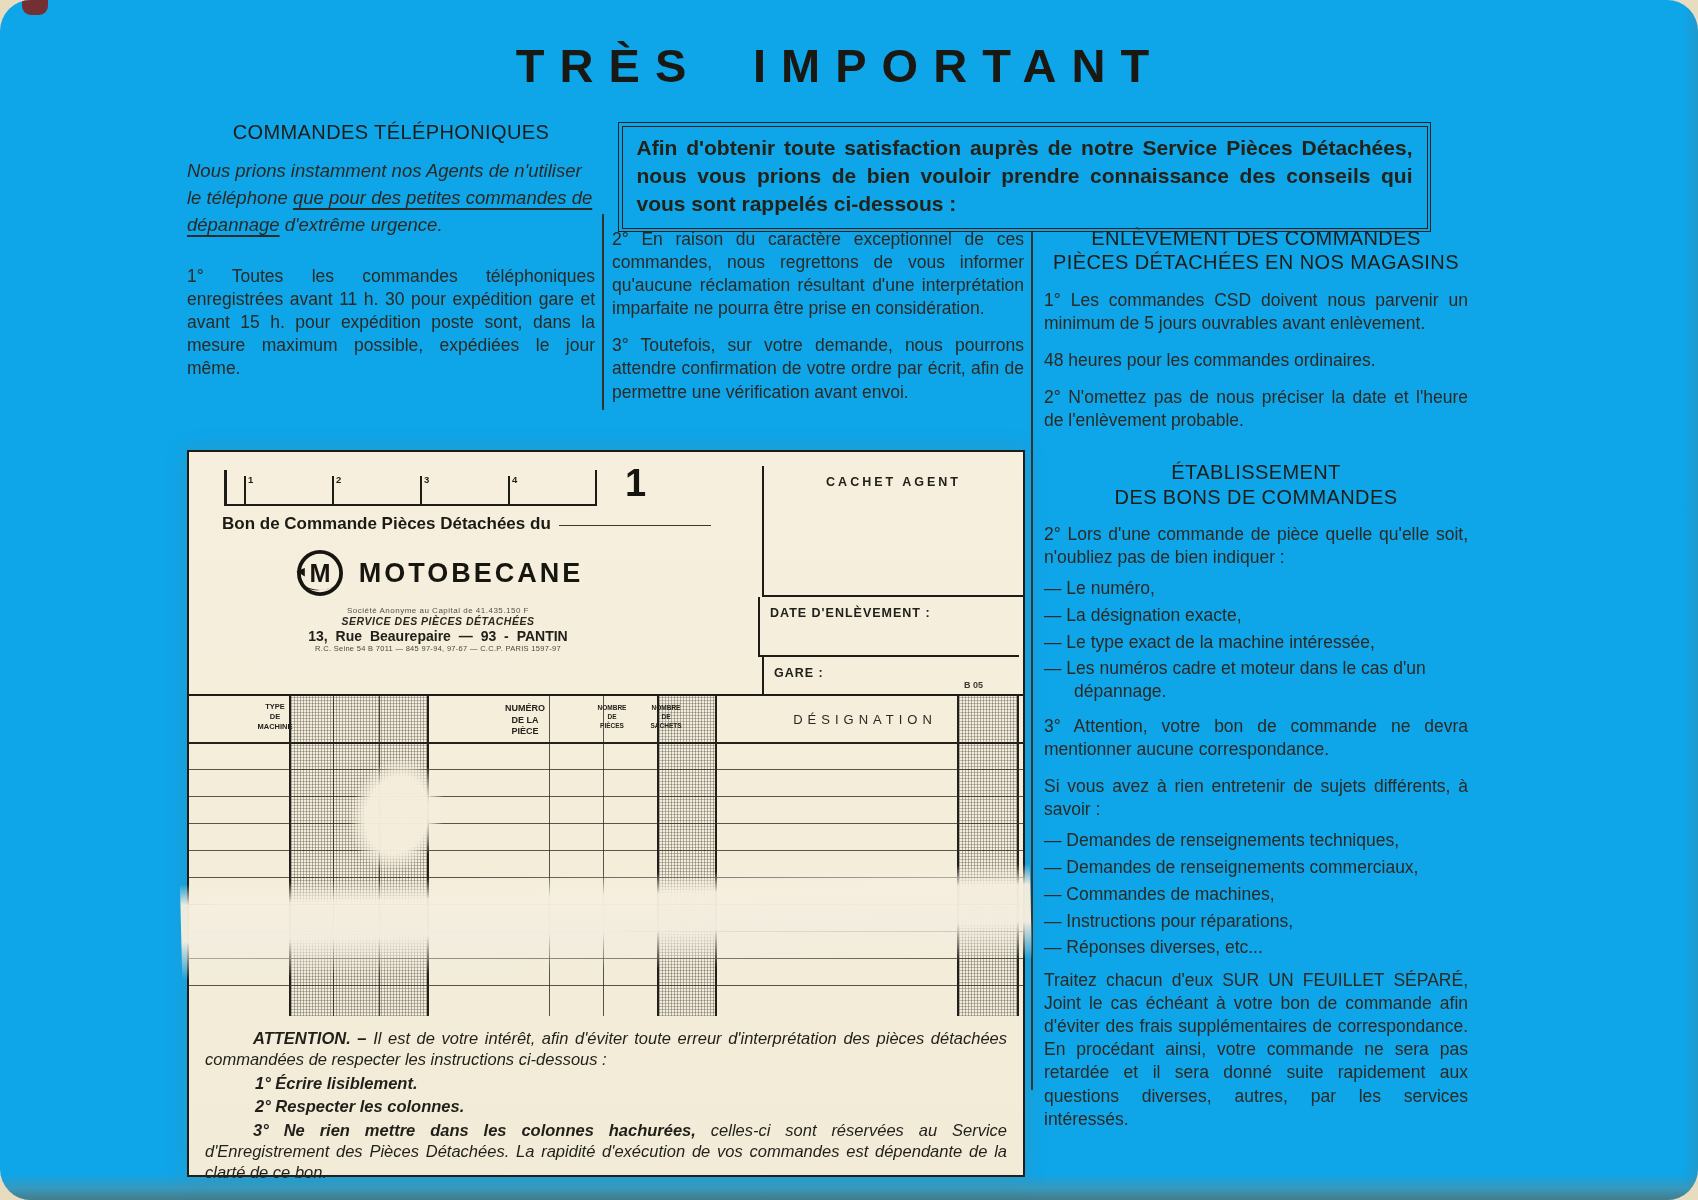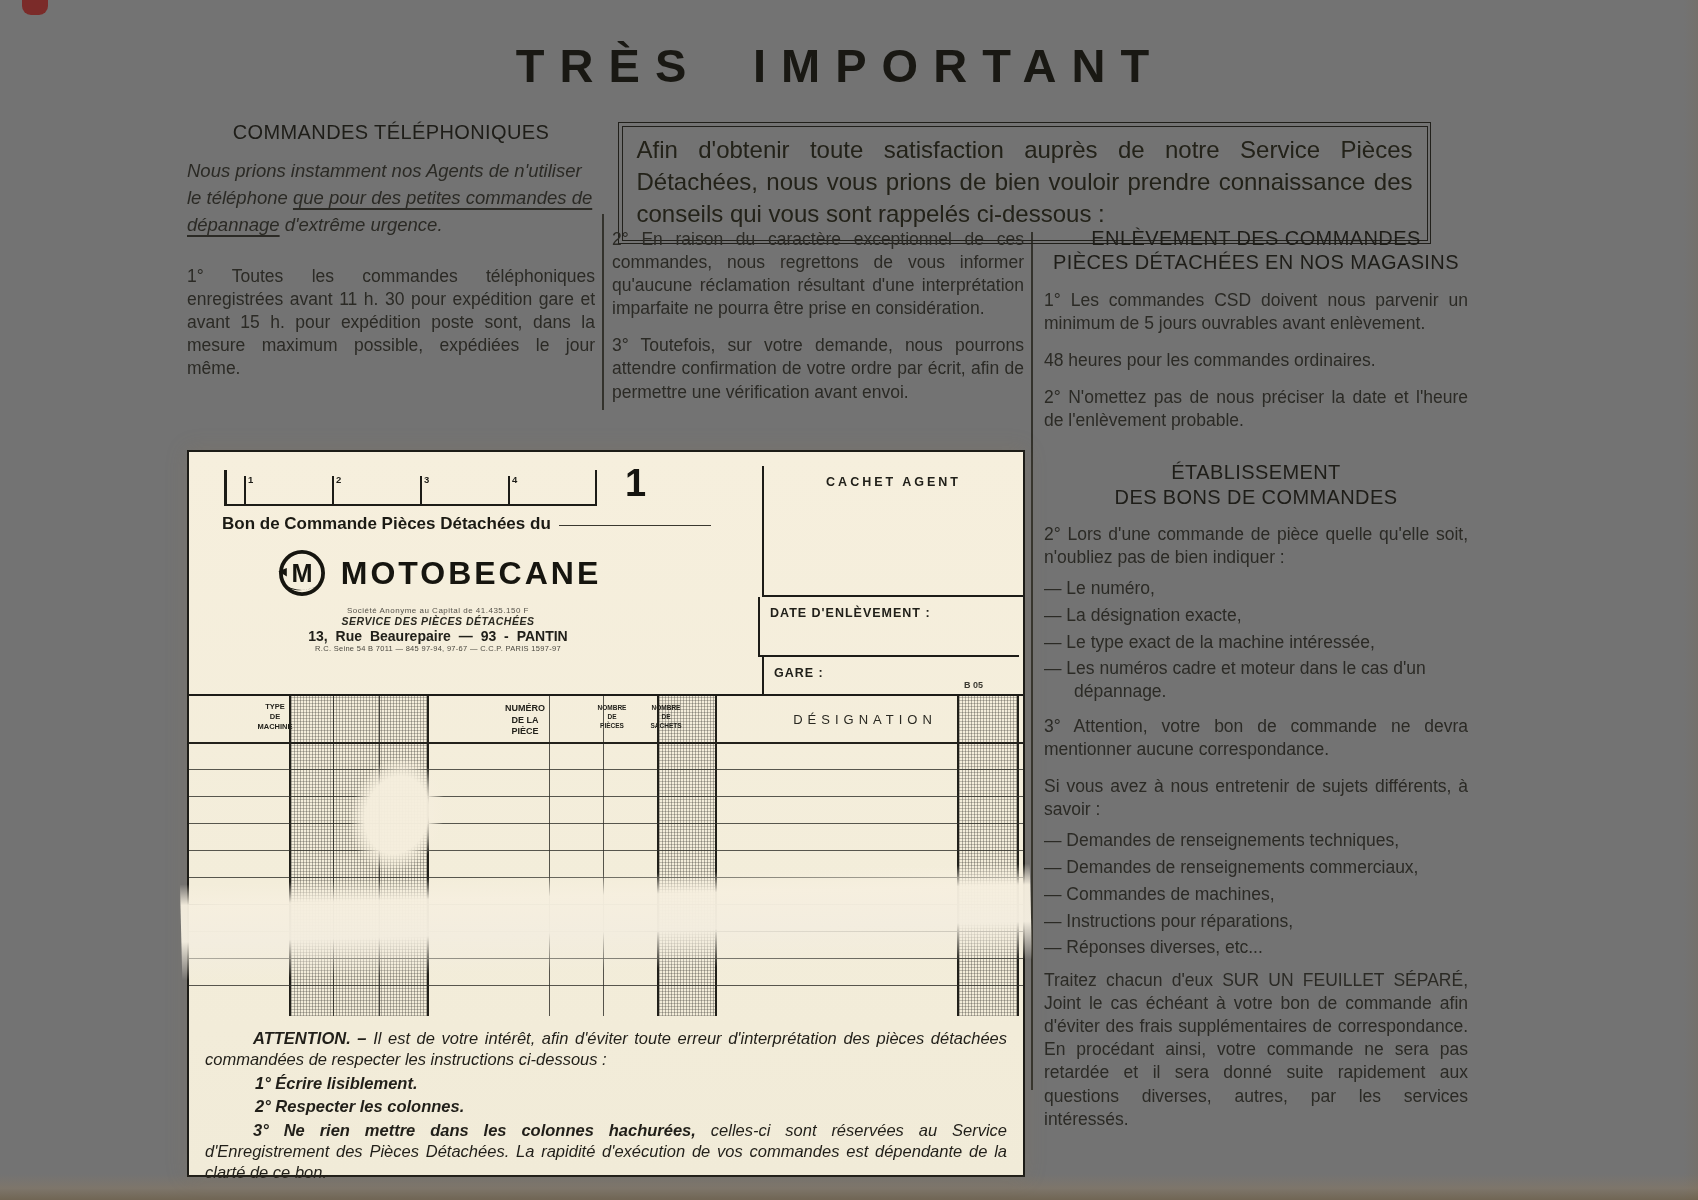--- a/index.html
+++ b/index.html
@@ -1,20 +1,21 @@
 <!DOCTYPE html>
 <html><head>
 <meta charset="utf-8">
 <style>
   html,body{margin:0;padding:0;background:#e8dcc0;}
   .page{
     position:relative; width:1698px; height:1200px; overflow:hidden;
-    background:#737373;
+    background:#0ea5e9;
     font-family:"Liberation Sans", sans-serif;
     color:#2b2a25;
+    border-radius:31px;
   }
   .page::after{ 
     content:""; position:absolute; left:0; right:0; bottom:0; height:26px;
     background:linear-gradient(180deg, rgba(150,125,85,0) 0%, rgba(150,124,88,.30) 55%, rgba(110,90,58,.55) 100%);
     pointer-events:none;
   }
   .edge-right{position:absolute; top:0; bottom:0; right:0; width:14px;
     background:linear-gradient(270deg, rgba(120,100,70,.18), rgba(120,100,70,0));}
   .corner-mark{position:absolute; left:22px; top:0; width:26px; height:15px;
     background:#7c2523; border-radius:0 0 9px 9px; opacity:.92;}
@@ -43,21 +44,21 @@
   .dash-item{font-size:17.5px; line-height:1.3; margin:0 0 4px; padding-left:30px; text-indent:-30px; text-align:left;}
   .sect-gap{height:14px;}
 
   
   .notice{
     position:absolute; left:618px; top:122px; width:806px;
     border:1.5px solid #21201b; padding:2.5px; background:transparent;
   }
   .notice-inner{
     border:1px solid #21201b; padding:7px 14px 9px;
-    font-weight:normal; font-size:24px; line-height:1.35; text-align:justify; color:#232219;
+    font-weight:bold; font-size:21px; line-height:1.35; text-align:justify; color:#232219;
   }
 
   
   .form-box{
     position:absolute; left:187px; top:450px; width:838px; height:727px;
     border:2px solid #1d1c17; box-sizing:border-box;
     background:linear-gradient(180deg,#f6efdd 0%, #f3edda 60%, #f1ebd8 100%);
     box-shadow:0 0 20px rgba(140,118,82,.22);
   }
   
@@ -78,21 +79,21 @@
   .daterow{position:absolute; left:569px; top:145px; width:261px; height:60px;
     border-left:2px solid #1d1c17; border-bottom:2px solid #1d1c17; box-sizing:border-box;}
   .garerow{position:absolute; left:573px; top:205px; width:261px; height:37px;
     border-left:2px solid #1d1c17; box-sizing:border-box;}
   .frm-label{margin:9px 0 0 10px; font-size:12.5px; font-weight:bold; letter-spacing:1px; color:#21201a;}
   .form-ref{position:absolute; right:40px; top:228px; font-size:9px; font-weight:bold; color:#3c3a32;}
 
   
   .brand{position:absolute; left:0; top:94px; width:498px; text-align:center;}
   .brand-row{display:flex; align-items:center; justify-content:center; gap:12px;}
-  .brand-name{font-size:32px; font-weight:bold; letter-spacing:3px; color:#16150f;}
+  .brand-name{font-size:27px; font-weight:bold; letter-spacing:3px; color:#16150f;}
   .brand-sub1{margin-top:6px; font-size:8px; color:#55524a; letter-spacing:.5px;}
   .brand-sub2{font-size:10.5px; font-weight:bold; font-style:italic; color:#2a2921; letter-spacing:.5px;}
   .brand-sub3{font-size:14px; font-weight:bold; color:#21201a; word-spacing:4px; margin-top:1px;}
   .brand-sub4{font-size:7.5px; color:#4a4840; letter-spacing:.3px;}
 
   
   .pd-table{position:absolute; left:0; top:242px; width:834px; height:320px; border-top:2px solid #1d1c17;}
   .pcol{position:absolute; top:0; bottom:0; box-sizing:border-box;}
   .hatch{
     background-image:
@@ -169,21 +170,21 @@
     <p class="para">48 heures pour les commandes ordinaires.</p>
     <p class="para">2° N'omettez pas de nous préciser la date et l'heure de l'enlèvement probable.</p>
     <div class="sect-gap"></div>
     <div class="col-heading"><span>ÉTABLISSEMENT</span><br><span>DES BONS DE COMMANDES</span></div>
     <p class="para" style="margin-bottom:8px;">2° Lors d'une commande de pièce quelle qu'elle soit, n'oubliez pas de bien indiquer :</p>
     <div class="dash-item">— Le numéro,</div>
     <div class="dash-item">— La désignation exacte,</div>
     <div class="dash-item">— Le type exact de la machine intéressée,</div>
     <div class="dash-item" style="margin-bottom:12px;">— Les numéros cadre et moteur dans le cas d'un dépannage.</div>
     <p class="para">3° Attention, votre bon de commande ne devra mentionner aucune correspondance.</p>
-    <p class="para" style="margin-bottom:8px;">Si vous avez à nous entretenir de sujets différents, à savoir :</p>
+    <p class="para" style="margin-bottom:8px;">Si vous avez à rien entretenir de sujets différents, à savoir :</p>
     <div class="dash-item">— Demandes de renseignements techniques,</div>
     <div class="dash-item">— Demandes de renseignements commerciaux,</div>
     <div class="dash-item">— Commandes de machines,</div>
     <div class="dash-item">— Instructions pour réparations,</div>
     <div class="dash-item" style="margin-bottom:10px;">— Réponses diverses, etc...</div>
     <p class="para">Traitez chacun d'eux SUR UN FEUILLET SÉPARÉ, Joint le cas échéant à votre bon de commande afin d'éviter des frais supplémentaires de correspondance. En procédant ainsi, votre commande ne sera pas retardée et il sera donné suite rapidement aux questions diverses, autres, par les services intéressés.</p>
   </div>
 
   <div class="form-box">
 

